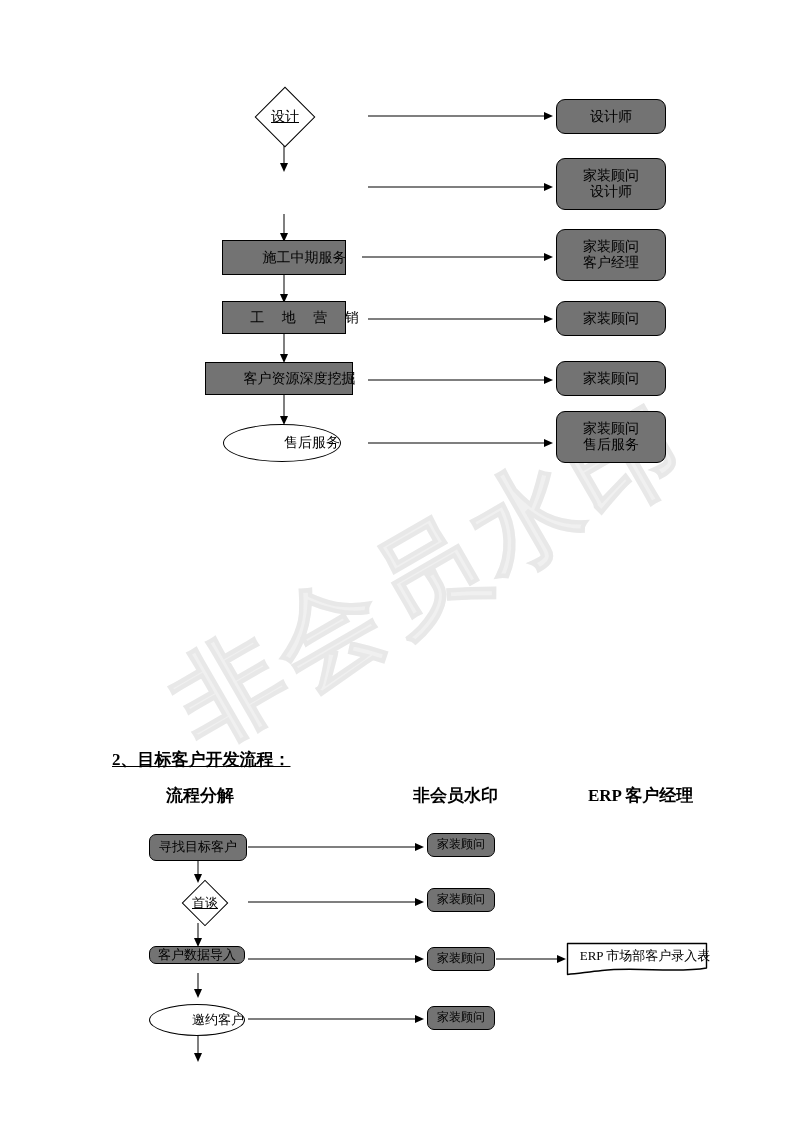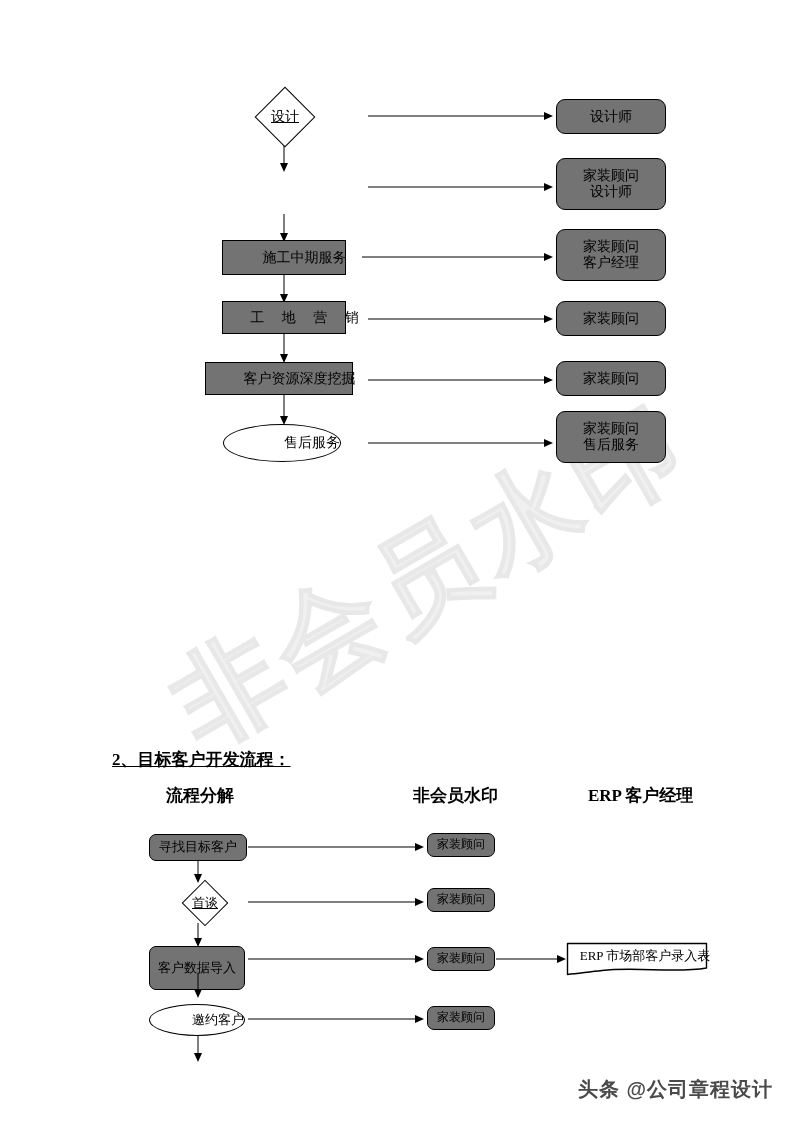--- a/index.html
+++ b/index.html
@@ -285,21 +285,21 @@
 
   <div class="diamond-wrap" style="left:158px; top:880px; width:94px; height:45px;">
     <div class="dshape" style="width:31px; height:31px;"></div>
     <div class="dlabel t13">首谈</div>
   </div>
   <div class="v-arrow" style="left:191px; top:923px; width:14px; height:24px;">
     <div class="line" style="height:16px;"></div>
     <div class="head" style="top:15px;"></div>
   </div>
 
-  <div class="node roundrect small t13" style="left:149px; top:946px; width:96px; height:44px;">
+  <div class="node roundrect small t13" style="left:149px; top:946px; width:96px; height:18px;">
     <span>客户数据导入</span>
   </div>
   <div class="v-arrow" style="left:191px; top:973px; width:14px; height:25px;">
     <div class="line" style="height:17px;"></div>
     <div class="head" style="top:16px;"></div>
   </div>
 
   <div class="ellipse t13" style="left:149px; top:1004px; width:96px; height:32px;">
     <span>邀约客户</span>
   </div>
@@ -343,15 +343,14 @@
       <div class="head" style="left:61px;"></div>
   </div>
 
   <div class="docshape" style="left:566px; top:942px; width:142px; height:35px;">
     <svg width="142" height="35" viewBox="0 0 142 35">
       <path d="M1.5 1.5 H140.5 V26 C110 31.5 70 24.5 36 28.5 C22 30 12 31.5 1.5 32.5 Z" fill="#ffffff" stroke="#000000" stroke-width="1.4" stroke-linejoin="round"></path>
     </svg>
     <div class="dtext t13">ERP 市场部客户录入表</div>
   </div>
 
-  <div id="wm-footer">头条 @公司章程设计</div>
 
 </div>
 
 </body></html>

